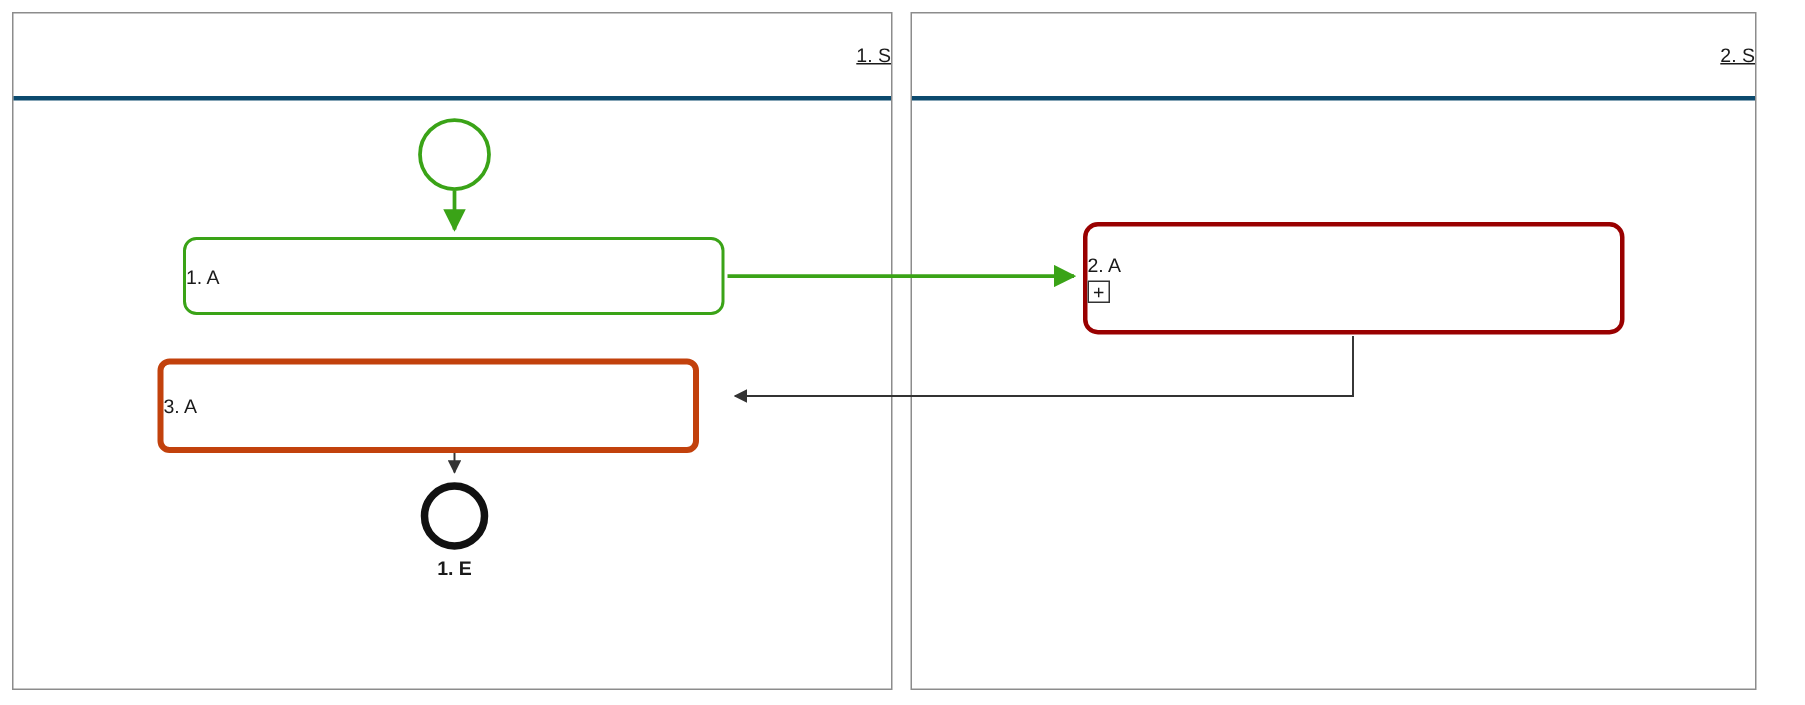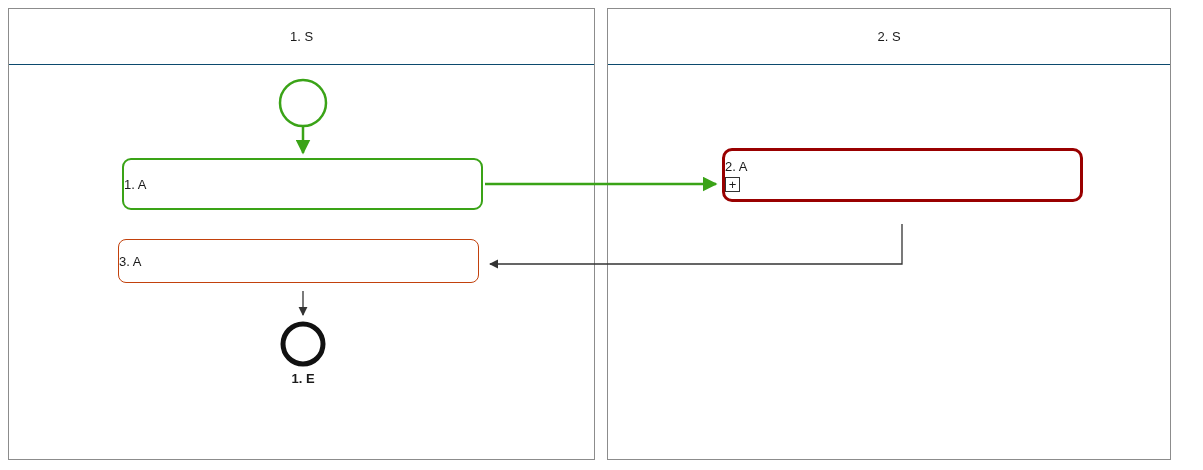--- a/index.html
+++ b/index.html
@@ -21,25 +21,26 @@
     top: 8px;
     height: 452px;
     border: 1px solid #8c8c8c;
     background: #ffffff;
     box-sizing: border-box;
   }
   #pool-1 { left: 8px;   width: 587px; }
   #pool-2 { left: 607px; width: 564px; }
   .pool-header {
     height: 55px;
-    border-bottom: 1px solid #0c4a6e;
+    border-bottom: 3px solid #0c4a6e;
     display: flex;
     align-items: center;
-    justify-content: center;
+    justify-content: flex-end;
     font-size: 13px;
+    text-decoration: underline;
   }
   svg#connectors {
     position: absolute;
     left: 0;
     top: 0;
     pointer-events: none;
   }
   .task {
     position: absolute;
     box-sizing: border-box;
@@ -50,26 +51,26 @@
     justify-content: center;
     font-size: 13px;
     gap: 3px;
   }
   #task-1a {
     left: 122px; top: 158px; width: 361px; height: 52px;
     border: 2.5px solid #3aa317;
     border-radius: 9px;
   }
   #task-3a {
-    left: 118px; top: 239px; width: 361px; height: 44px;
-    border: 1px solid #c2410c;
+    left: 105px; top: 239px; width: 361px; height: 63px;
+    border: 4px solid #c2410c;
     border-radius: 8px;
   }
   #task-2a {
-    left: 722px; top: 148px; width: 361px; height: 54px;
+    left: 722px; top: 148px; width: 361px; height: 75px;
     border: 3px solid #990000;
     border-radius: 10px;
   }
   .plus-marker {
     width: 15px;
     height: 15px;
     border: 1px solid #333333;
     box-sizing: border-box;
     background: #ffffff;
     display: flex;

